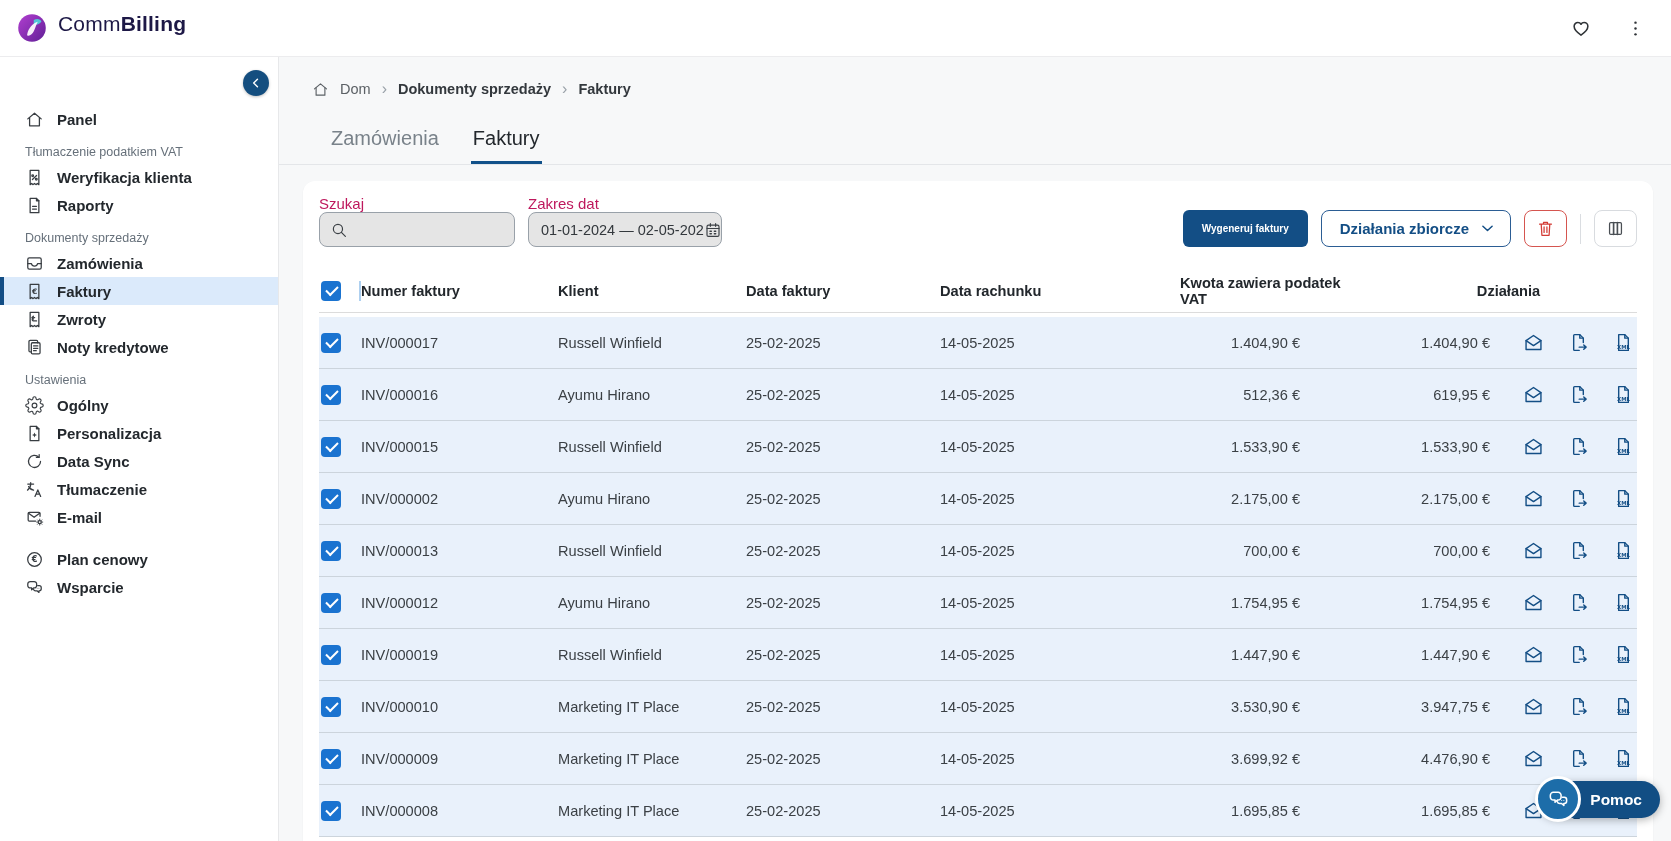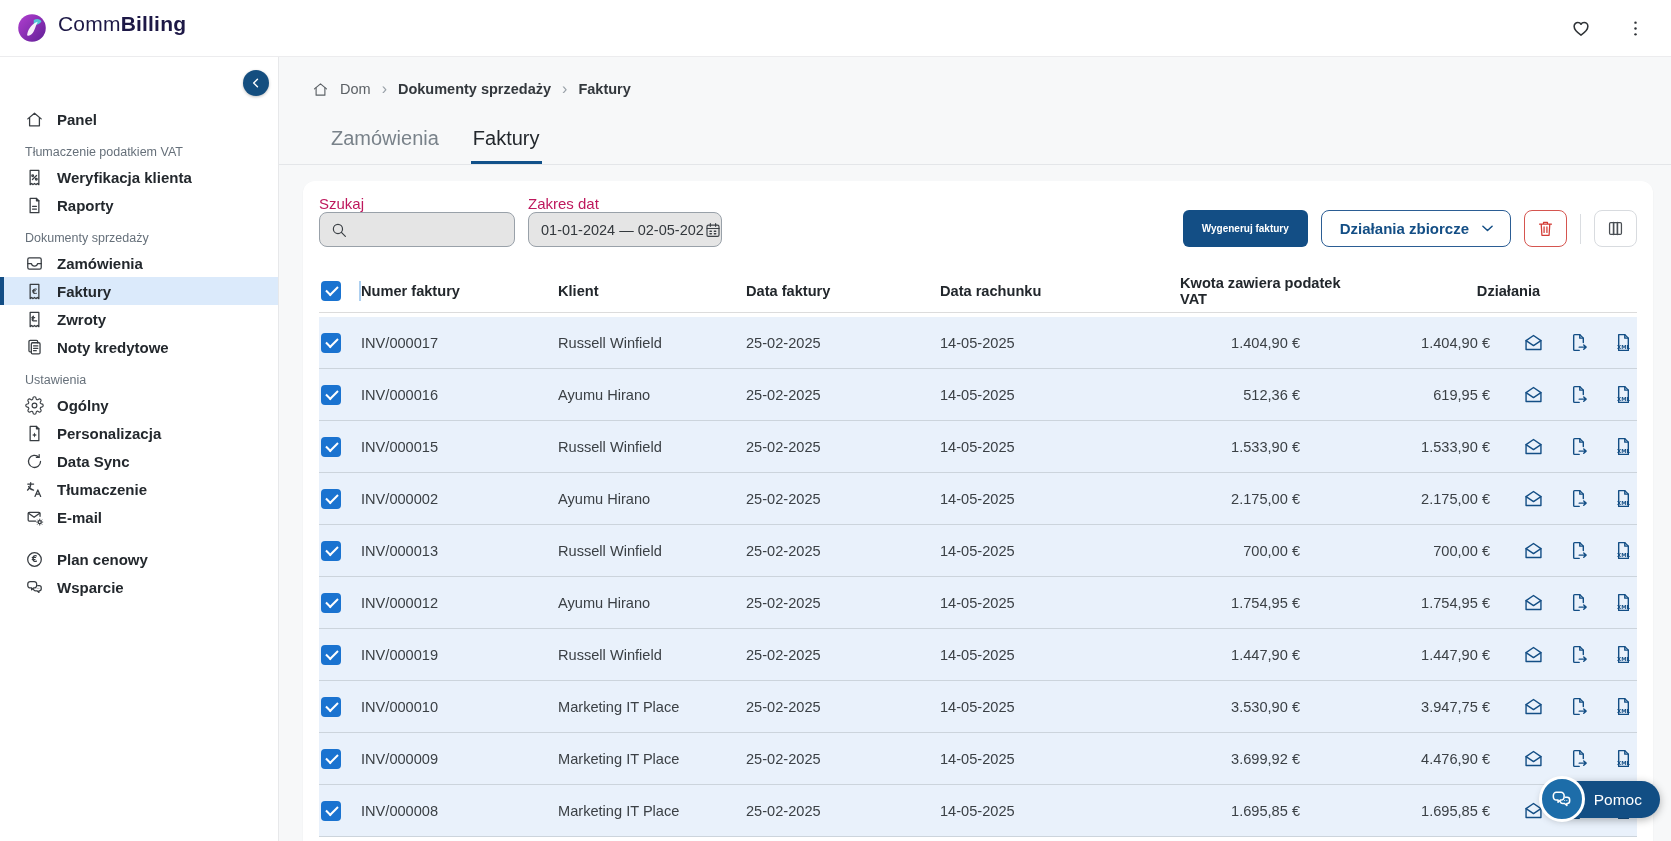--- a/index.html
+++ b/index.html
@@ -101,21 +101,21 @@
   .c-actions{flex:1;justify-content:center;gap:24px}
   .checkbox{width:20px;height:20px;border-radius:4px;background:var(--checkbox,#1a73d0);
             position:relative;cursor:pointer;display:inline-block}
   .checkbox::after{content:"";position:absolute;left:4.5px;top:5.5px;width:10px;height:5px;
             border-left:2.4px solid #fff;border-bottom:2.4px solid #fff;transform:rotate(-45deg)}
   .row-action{width:21px;height:21px;color:var(--accent,#134e85);cursor:pointer;display:block}
 
   
   .help-fab{position:absolute;right:11px;bottom:23px;height:37px;background:#124e84;
             border-radius:19px;display:flex;align-items:center;color:#fff;font-size:15.5px;
-            font-weight:400;padding:0 18px 0 52px;cursor:pointer;z-index:20;
+            font-weight:700;padding:0 18px 0 52px;cursor:pointer;z-index:20;
             box-shadow:0 2px 8px rgba(0,0,0,.3)}
   .help-circle{position:absolute;left:-3px;top:-5px;width:46px;height:46px;border-radius:50%;
             background:#1d6da9;border:3px solid #fff;display:flex;align-items:center;
             justify-content:center}
   .help-circle span{width:23px;height:23px;display:block;color:#fff}
 </style>
 </head>
 <body>
 
 <div class="app">

